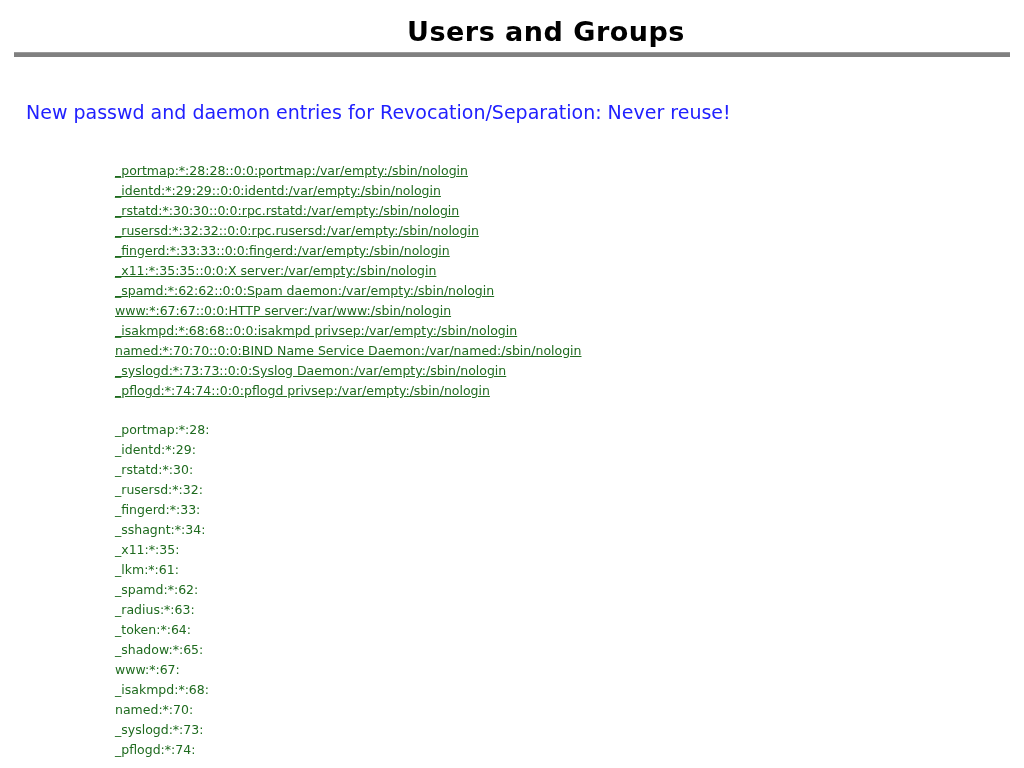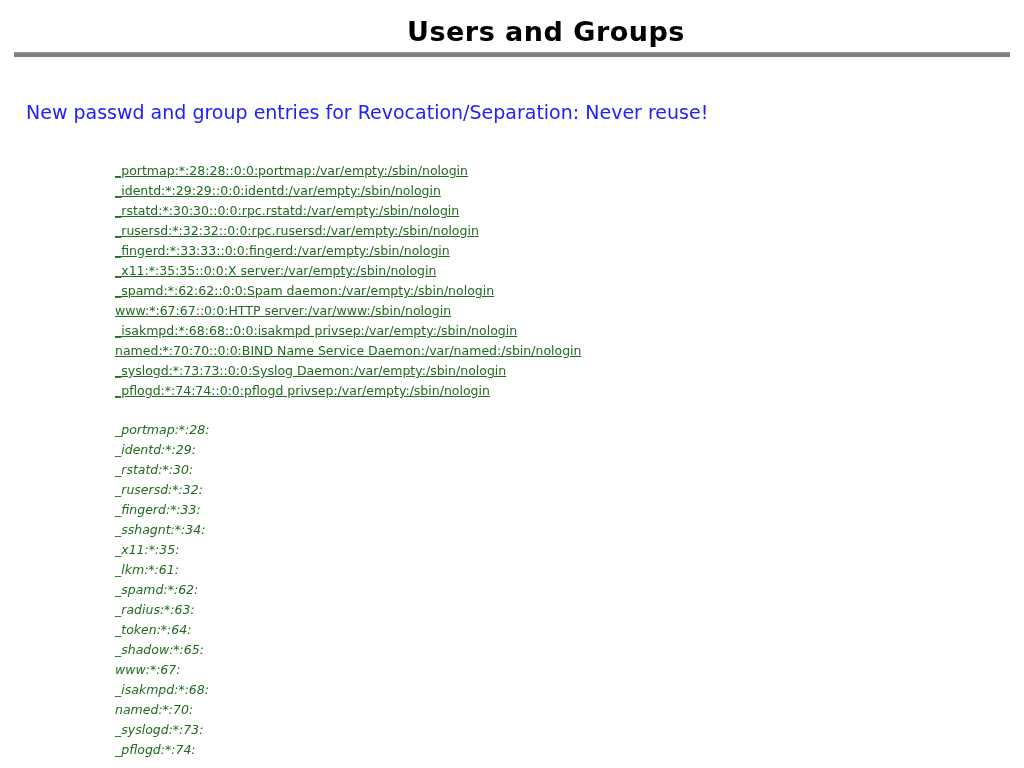--- a/index.html
+++ b/index.html
@@ -56,35 +56,34 @@
     color: #1f6b1f;
     line-height: 20px;
     white-space: pre;
   }
   #block-passwd {
     top: 161px;
     text-decoration: underline;
   }
   #block-group {
     top: 420px;
-    font-style: italic;
   }
   .code-line {
     display: block;
     white-space: pre;
   }
 </style>
 </head>
 <body>
 
 <div class="slide">
 
   <div class="slide-title">Users and Groups</div>
 
   <div class="title-rule"></div>
 
-  <div class="subtitle">New passwd and group entries for Revocation/Separation: Never reuse!</div>
+  <div class="subtitle">New passwd and daemon entries for Revocation/Separation: Never reuse!</div>
 
   <div class="code-block" id="block-passwd"><span class="code-line">_portmap:*:28:28::0:0:portmap:/var/empty:/sbin/nologin</span><span class="code-line">_identd:*:29:29::0:0:identd:/var/empty:/sbin/nologin</span><span class="code-line">_rstatd:*:30:30::0:0:rpc.rstatd:/var/empty:/sbin/nologin</span><span class="code-line">_rusersd:*:32:32::0:0:rpc.rusersd:/var/empty:/sbin/nologin</span><span class="code-line">_fingerd:*:33:33::0:0:fingerd:/var/empty:/sbin/nologin</span><span class="code-line">_x11:*:35:35::0:0:X server:/var/empty:/sbin/nologin</span><span class="code-line">_spamd:*:62:62::0:0:Spam daemon:/var/empty:/sbin/nologin</span><span class="code-line">www:*:67:67::0:0:HTTP server:/var/www:/sbin/nologin</span><span class="code-line">_isakmpd:*:68:68::0:0:isakmpd privsep:/var/empty:/sbin/nologin</span><span class="code-line">named:*:70:70::0:0:BIND Name Service Daemon:/var/named:/sbin/nologin</span><span class="code-line">_syslogd:*:73:73::0:0:Syslog Daemon:/var/empty:/sbin/nologin</span><span class="code-line">_pflogd:*:74:74::0:0:pflogd privsep:/var/empty:/sbin/nologin</span></div>
 
   <div class="code-block" id="block-group"><span class="code-line">_portmap:*:28:</span><span class="code-line">_identd:*:29:</span><span class="code-line">_rstatd:*:30:</span><span class="code-line">_rusersd:*:32:</span><span class="code-line">_fingerd:*:33:</span><span class="code-line">_sshagnt:*:34:</span><span class="code-line">_x11:*:35:</span><span class="code-line">_lkm:*:61:</span><span class="code-line">_spamd:*:62:</span><span class="code-line">_radius:*:63:</span><span class="code-line">_token:*:64:</span><span class="code-line">_shadow:*:65:</span><span class="code-line">www:*:67:</span><span class="code-line">_isakmpd:*:68:</span><span class="code-line">named:*:70:</span><span class="code-line">_syslogd:*:73:</span><span class="code-line">_pflogd:*:74:</span></div>
 
 </div>
 
 </body></html>

